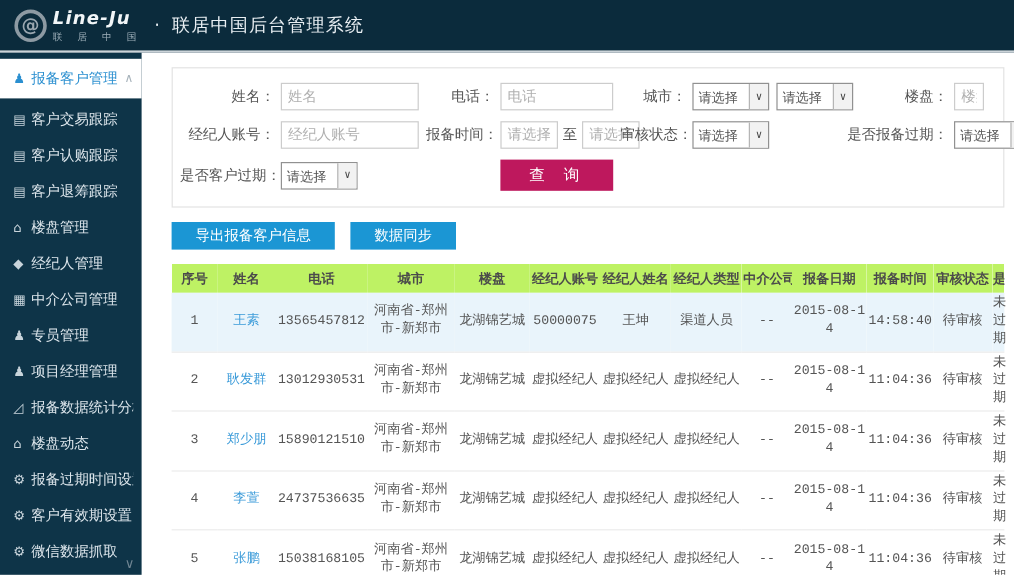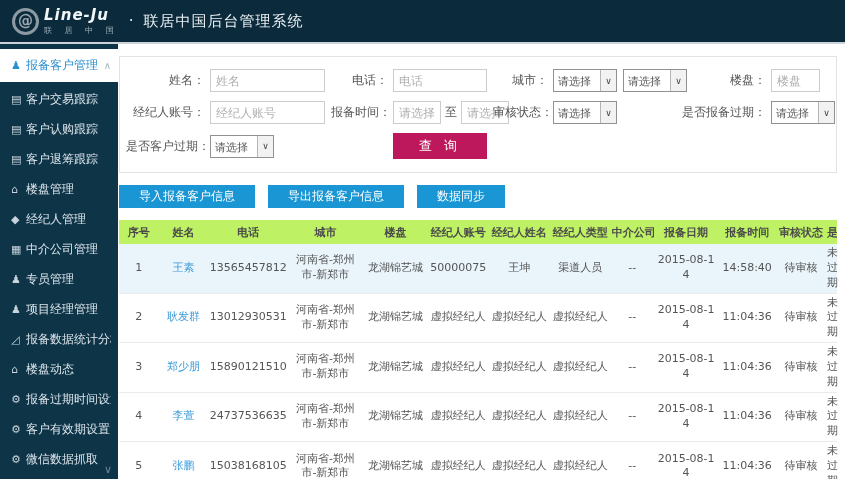--- a/index.html
+++ b/index.html
@@ -27,21 +27,21 @@
     color:#dde6ec; font-size:12px; cursor:pointer; white-space:nowrap; }
   .side-item .s-icon { width:15px; font-size:11px; color:#c8d4db; flex:0 0 15px; }
   .side-item .s-label { overflow:hidden; }
   .side-item .chev { margin-left:auto; color:#a7b3bb; font-size:10px; }
   .side-item.active { background:#ffffff; color:#2a8fd0; height:33px; margin-bottom:2px; }
   .side-item.active .s-icon { color:#2a8fd0; }
   .side-scroll { position:absolute; bottom:3px; right:6px; color:#6f8593; font-size:11px;
     cursor:pointer; }
 
   
-  .content { flex:1; padding:12px 8px 0 1px; overflow:hidden; }
+  .content { flex:1; padding:12px 8px 0 25px; overflow:hidden;font-family:Liberation Mono, monospace; }
   .filter-panel { border:1px solid #e3e3e3; padding:12px 10px 4px 6px; }
   .f-row { display:grid; grid-template-columns:205px 162px 186px 1fr; margin-bottom:9px;
     align-items:center; }
   .f-cell { display:flex; align-items:center; min-width:0; padding-right:6px; }
   .lbl { color:#555; font-size:12px; text-align:right; padding-right:5px;
     white-space:nowrap; flex:0 0 auto; }
   .lbl.w84 { width:84px; } .lbl.w62 { width:62px; } .lbl.w60 { width:60px; }
   .lbl.w92 { width:92px; }
   .txt { flex:1; min-width:0; height:23px; border:1px solid #ccc; font-size:12px;
     color:#555; padding:0 5px; outline:none; font-family:inherit; }
@@ -245,21 +245,20 @@
         <div class="f-cell">
           <span class="lbl w62"></span>
           <button class="btn-search">查 询</button>
         </div>
         <div class="f-cell"></div>
         <div class="f-cell"></div>
       </div>
     </div>
 
     <div class="toolbar">
-      <button class="btn-act">导入报备客户信息</button>
       <button class="btn-act">导出报备客户信息</button>
       <button class="btn-act">数据同步</button>
     </div>
 
     <table>
       <colgroup>
         <col style="width:5.5%">
           <col style="width:7%">
           <col style="width:11%">
         <col style="width:10.5%">

